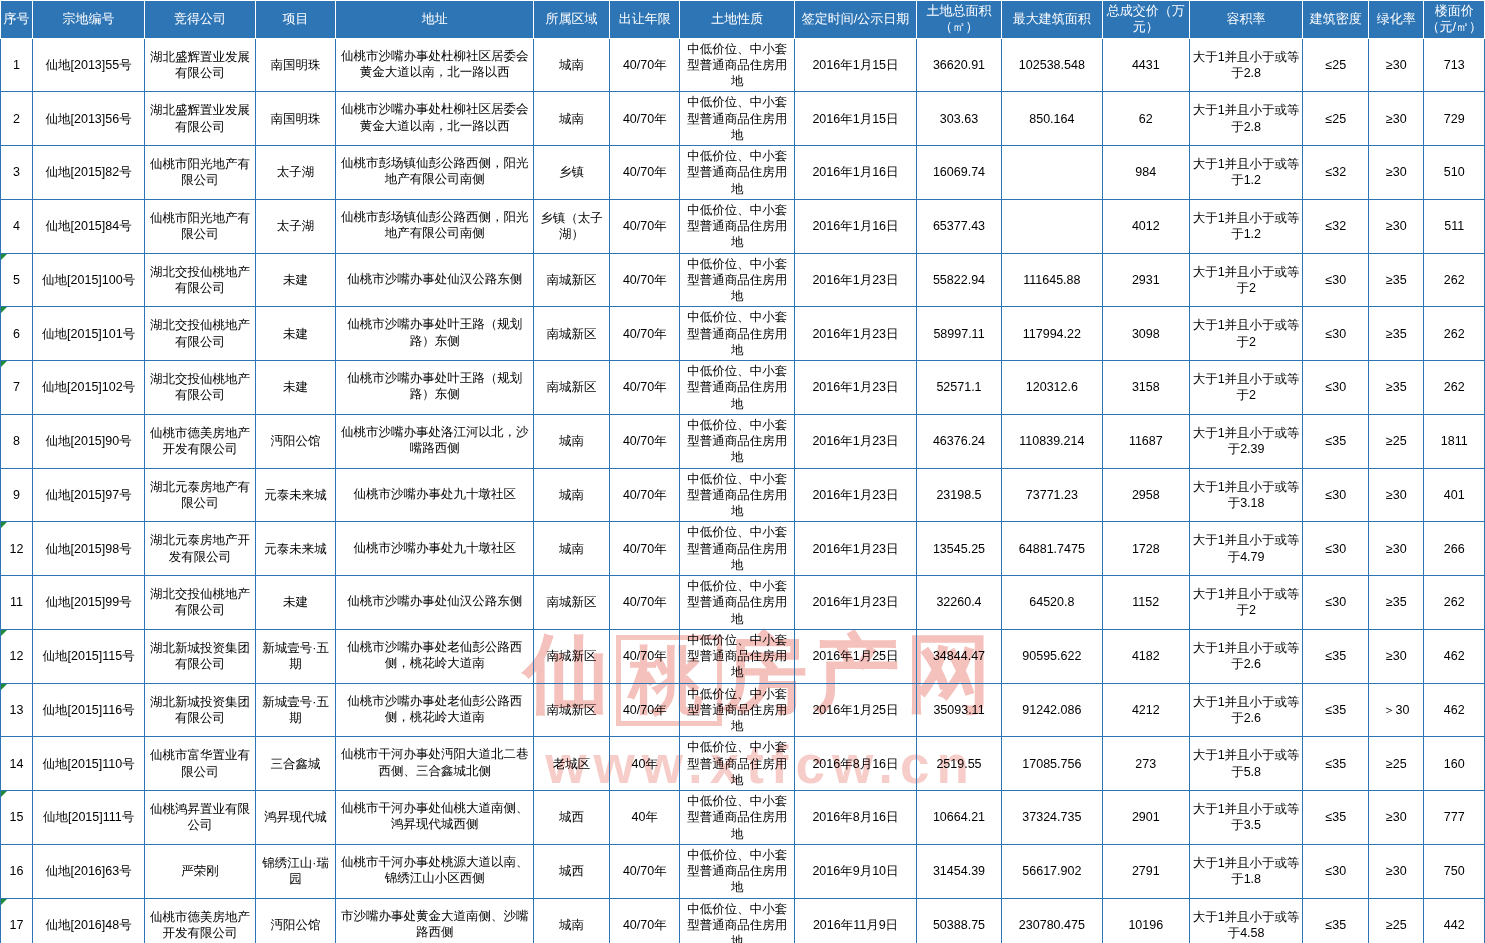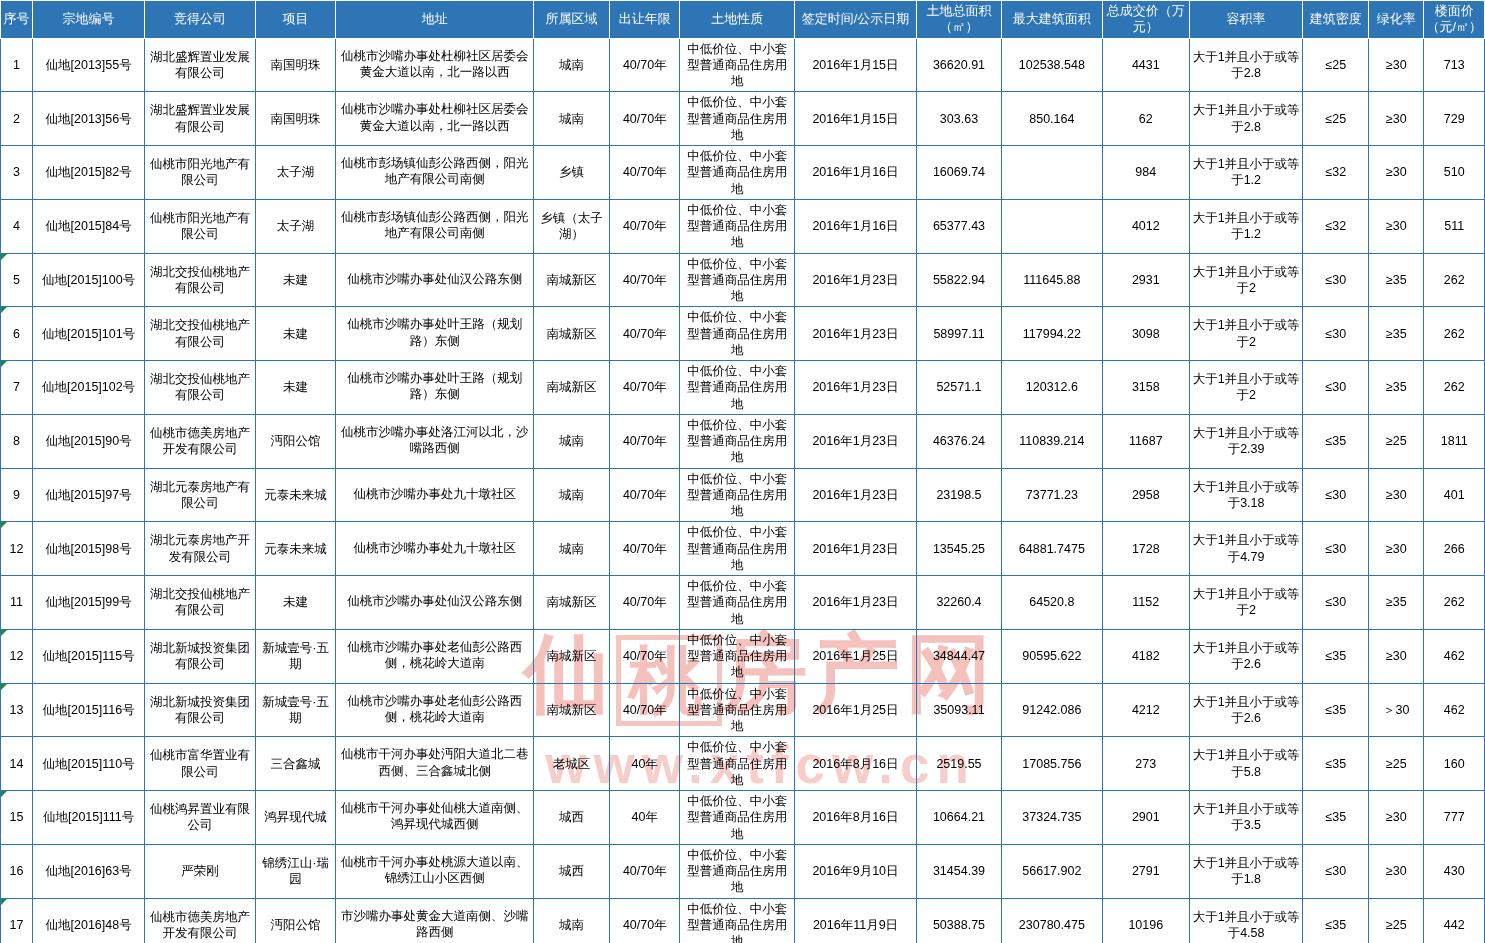--- a/index.html
+++ b/index.html
@@ -447,21 +447,21 @@
           <td>城西</td>
           <td>40/70年</td>
           <td>中低价位、中小套型普通商品住房用地</td>
           <td>2016年9月10日</td>
           <td>31454.39</td>
           <td>56617.902</td>
           <td>2791</td>
           <td>大于1并且小于或等于1.8</td>
           <td>≤30</td>
           <td>≥30</td>
-          <td>430</td>
+          <td>750</td>
         </tr>
         <tr>
           <td class="num flagged">17</td>
           <td>仙地[2016]48号</td>
           <td>仙桃市德美房地产开发有限公司</td>
           <td>沔阳公馆</td>
           <td class="addr">市沙嘴办事处黄金大道南侧、沙嘴路西侧</td>
           <td>城南</td>
           <td>40/70年</td>
           <td>中低价位、中小套型普通商品住房用地</td>

